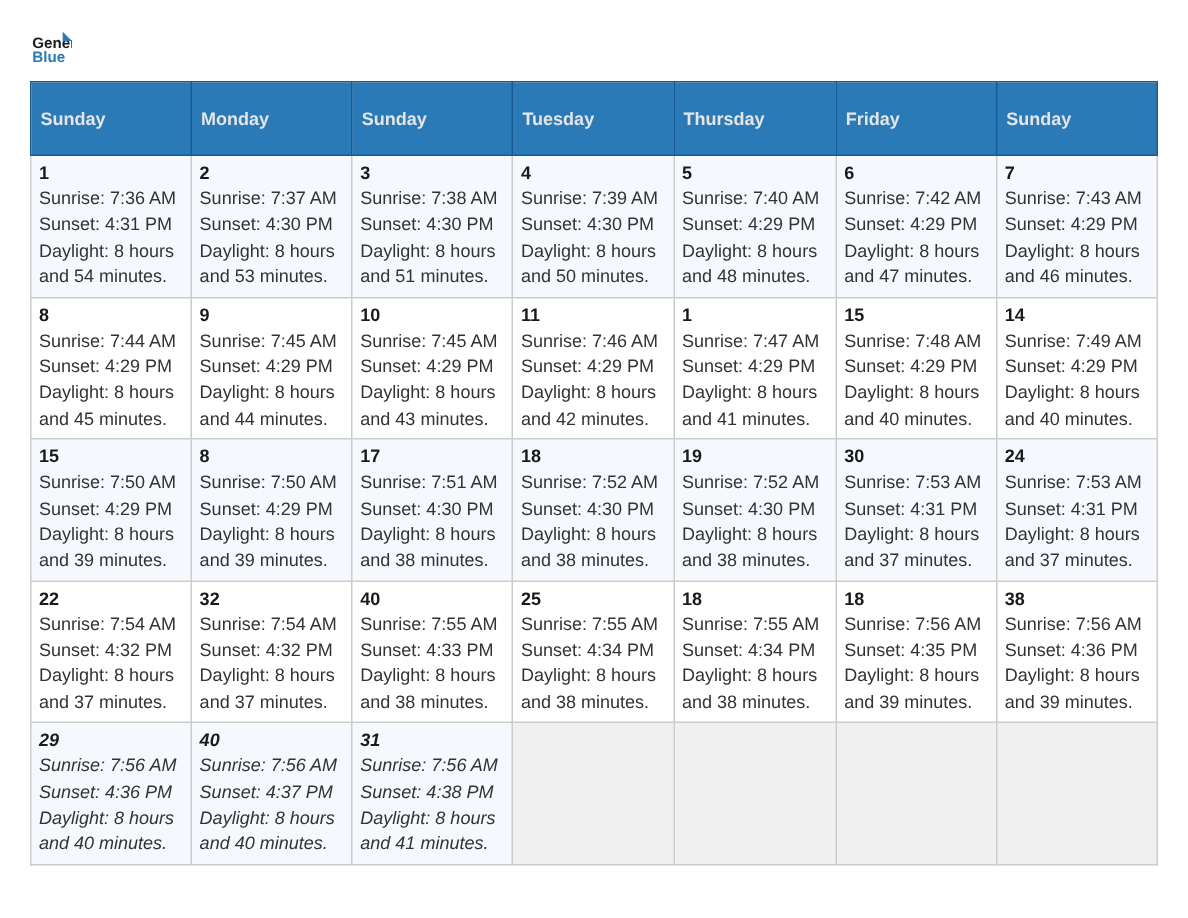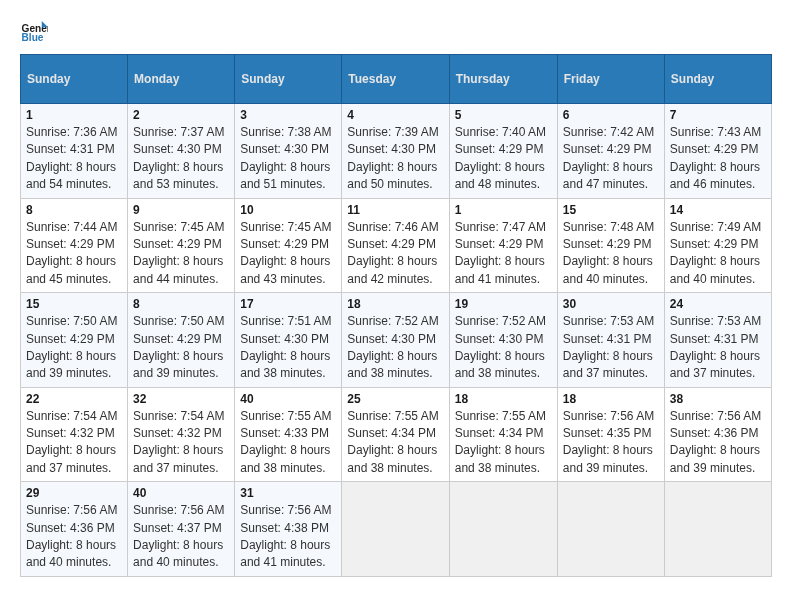--- a/index.html
+++ b/index.html
@@ -82,20 +82,21 @@
     .day-info {
       font-size: 12px;
       color: #333;
       line-height: 1.45;
     }
     .empty-cell {
       background: #f0f0f0 !important;
     }
     .last-row td {
       min-height: 60px;
+      font-style: italic;
     }
   </style>
 </head>
 <body>
 
 <div class="page">
   <div class="header">
     <div class="logo">
       <svg class="logo-icon" viewBox="0 0 36 36">
         <text x="2" y="18" font-size="13" font-weight="bold" fill="#1a1a1a">General</text>

